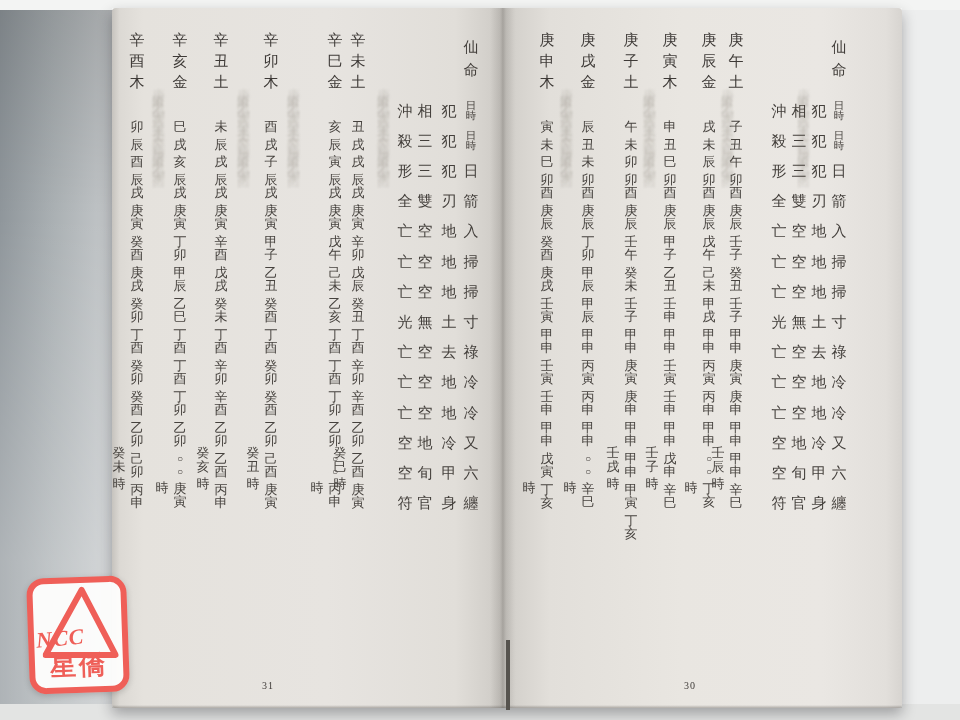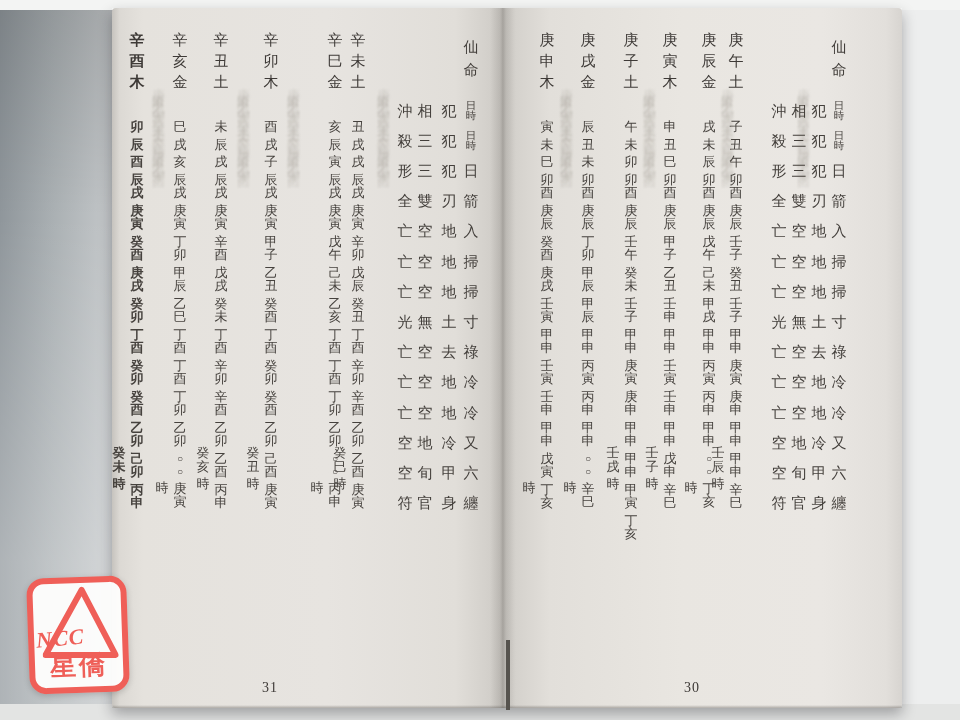--- a/index.html
+++ b/index.html
@@ -52,21 +52,21 @@
   .sub{position:absolute;left:-16px;width:16px;display:flex;flex-direction:column;
     gap:4px;align-items:center;}
   .sub .token{width:16px;}
 
   
   .ghost{position:absolute;writing-mode:vertical-rl;text-orientation:upright;
     font-size:13px;letter-spacing:4px;color:rgba(80,70,58,.14);filter:blur(1.1px);
     height:410px;overflow:hidden;}
 
   
-  .pageno{position:absolute;top:672px;font-size:14px;color:#3d3936;letter-spacing:1px;}
+  .pageno{position:absolute;top:672px;font-size:10px;color:#3d3936;letter-spacing:1px;}
   .pn-left{left:150px;}
   .pn-right{left:572px;}
 
   
   .stamp{position:absolute;left:28px;top:577px;width:88px;height:104px;
     border:6px solid #ef5f58;border-radius:17px;background:rgba(253,253,252,.96);
     transform:rotate(-2deg);box-shadow:0 2px 6px rgba(0,0,0,.18);}
   .stamp svg{position:absolute;left:8px;top:2px;}
   .stamp .ncc{position:absolute;left:2px;top:42px;font-style:italic;font-weight:bold;
     font-size:22px;letter-spacing:1px;color:#ef5f58;transform:rotate(-3deg);
@@ -591,21 +591,21 @@
             <span class="ch">庚</span>
             <span class="ch">寅</span>
           </div>
         </div>
         <div class="sub" style="top: 473px;">
           <div class="token">
             <span class="ch">時</span>
           </div>
         </div>
       </div>
-      <div class="dcol" style="left: 15px; font-weight: bold;">
+      <div class="dcol" style="left: 15px;">
         <div class="hdr"><span class="ch">辛</span><span class="ch">酉</span><span class="ch">木</span></div>
         <div class="vals">
           <div class="token">
             <span class="ch">卯</span>
           </div>
           <div class="token">
             <span class="ch">辰</span>
           </div>
           <div class="token">
             <span class="ch">酉</span>

